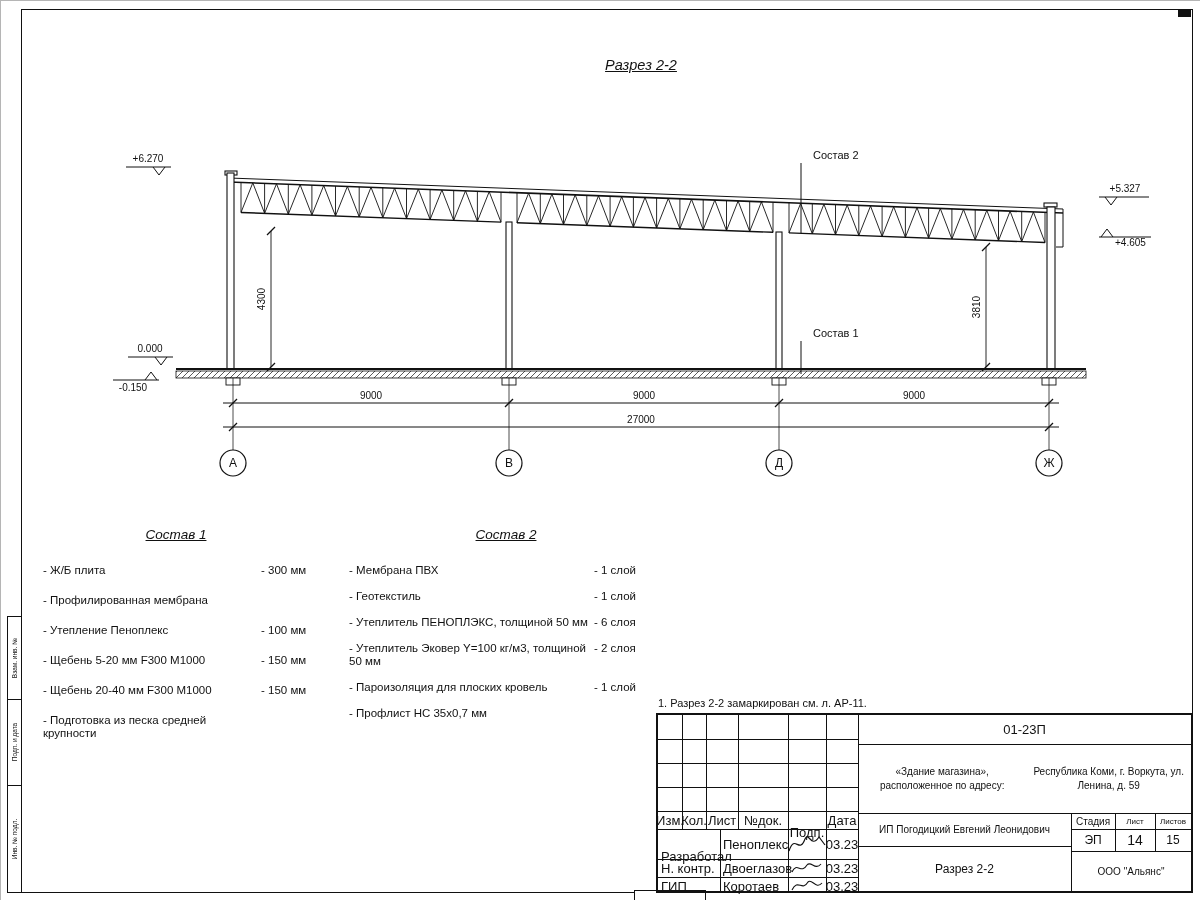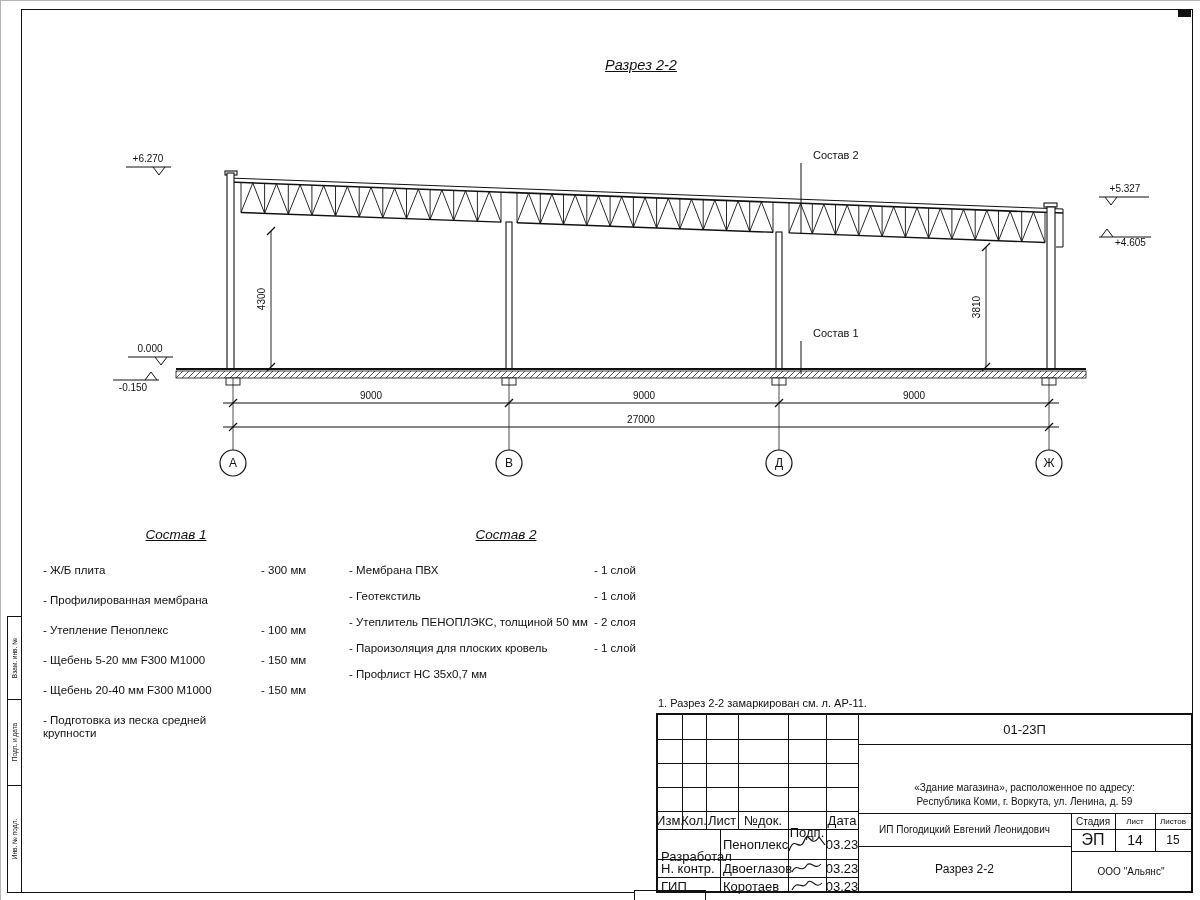--- a/index.html
+++ b/index.html
@@ -241,20 +241,24 @@
     <div class="row">
         <span class="n">- Мембрана ПВХ</span>
         <span class="v">- 1 слой</span>
       </div>
     <div class="row">
         <span class="n">- Геотекстиль</span>
         <span class="v">- 1 слой</span>
       </div>
     <div class="row">
         <span class="n">- Утеплитель ПЕНОПЛЭКС, толщиной 50 мм</span>
+        <span class="v">- 6 слоя</span>
+      </div>
+    <div class="row">
+        <span class="n">- Утеплитель Эковер Y=100 кг/м3, толщиной 50 мм</span>
         <span class="v">- 2 слоя</span>
       </div>
     <div class="row">
         <span class="n">- Пароизоляция для плоских кровель</span>
         <span class="v">- 1 слой</span>
       </div>
     <div class="row">
         <span class="n">- Профлист НС 35х0,7 мм</span>
         <span class="v"></span>
       </div>
@@ -316,29 +320,29 @@
     <div class="tb-cell tb-left" style="left:0;top:162px;width:62px;height:18px">ГИП</div>
     <div class="tb-cell tb-left" style="left:62px;top:162px;width:68px;height:18px">Коротаев</div>
     <div class="tb-cell sig" style="left:130px;top:162px;width:38px;height:18px">
       <svg width="36" height="18" viewBox="0 0 36 18">
           <path d="M3,13 C9,1 13,15 19,5 C23,1 27,13 33,6" fill="none" stroke="#111" stroke-width="1.1"></path>
         </svg>
     </div>
     <div class="tb-cell" style="left:168px;top:162px;width:32px;height:18px">03.23</div>
 
     <div class="tb-cell" style="left:200px;top:0;width:333px;height:29px;font-size:13px">01-23П</div>
-    <div class="tb-cell" style="left:200px;top:45px;width:333px;height:69px;font-size:10px;flex-direction:column;line-height:14px">
+    <div class="tb-cell" style="left:200px;top:29px;width:333px;height:69px;font-size:10px;flex-direction:row;line-height:14px">
       <span>«Здание магазина», расположенное по адресу:</span>
       <span>Республика Коми, г. Воркута, ул. Ленина, д. 59</span>
     </div>
     <div class="tb-cell" style="left:200px;top:98px;width:213px;height:33px;font-size:10px">ИП Погодицкий Евгений Леонидович</div>
     <div class="tb-cell" style="left:200px;top:131px;width:213px;height:45px;font-size:12px">Разрез 2-2</div>
 
     <div class="tb-cell" style="left:413px;top:98px;width:44px;height:16px;font-size:10px">Стадия</div>
     <div class="tb-cell" style="left:457px;top:98px;width:40px;height:16px;font-size:8px">Лист</div>
     <div class="tb-cell" style="left:497px;top:98px;width:36px;height:16px;font-size:8px">Листов</div>
-    <div class="tb-cell" style="left:413px;top:114px;width:44px;height:22px;font-size:16px">ЭП</div>
+    <div class="tb-cell" style="left:413px;top:114px;width:44px;height:22px;font-size:12px">ЭП</div>
     <div class="tb-cell" style="left:457px;top:114px;width:40px;height:22px;font-size:14px">14</div>
     <div class="tb-cell" style="left:497px;top:114px;width:36px;height:22px;font-size:12px">15</div>
     <div class="tb-cell" style="left:413px;top:136px;width:120px;height:40px;font-size:10px">ООО "Альянс"</div>
   </div>
 
 </div>
 
 </body></html>

